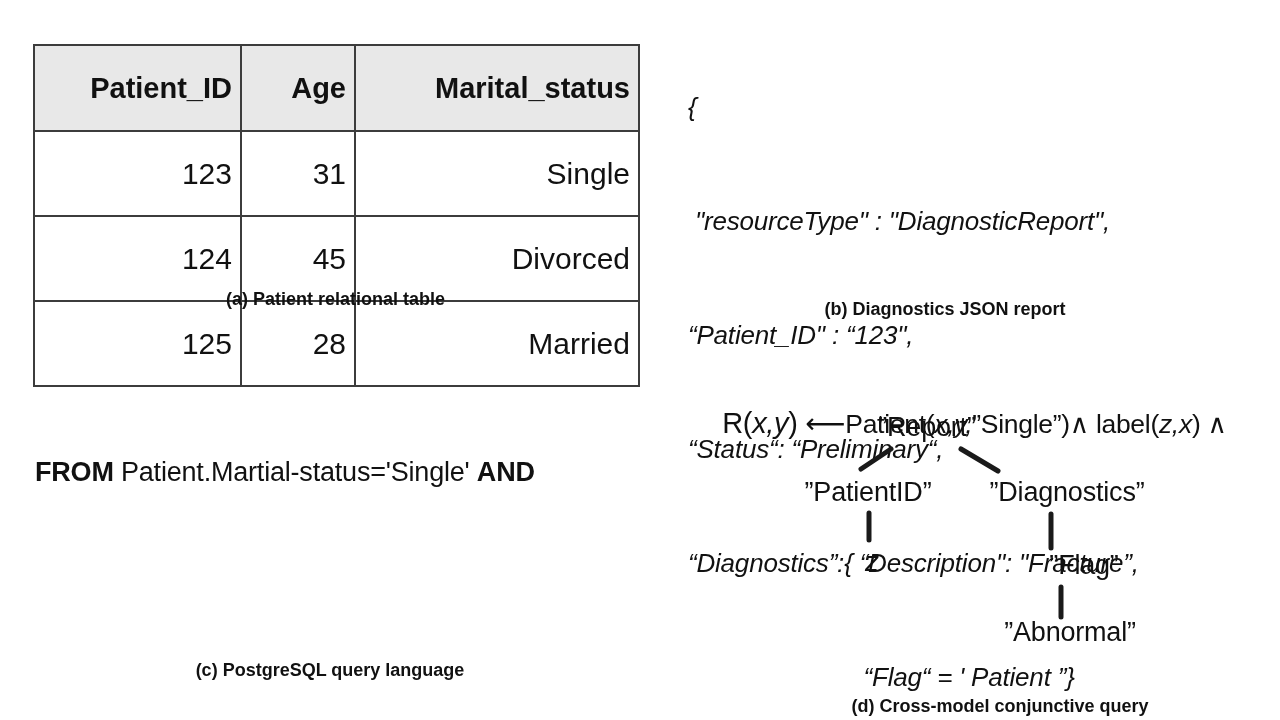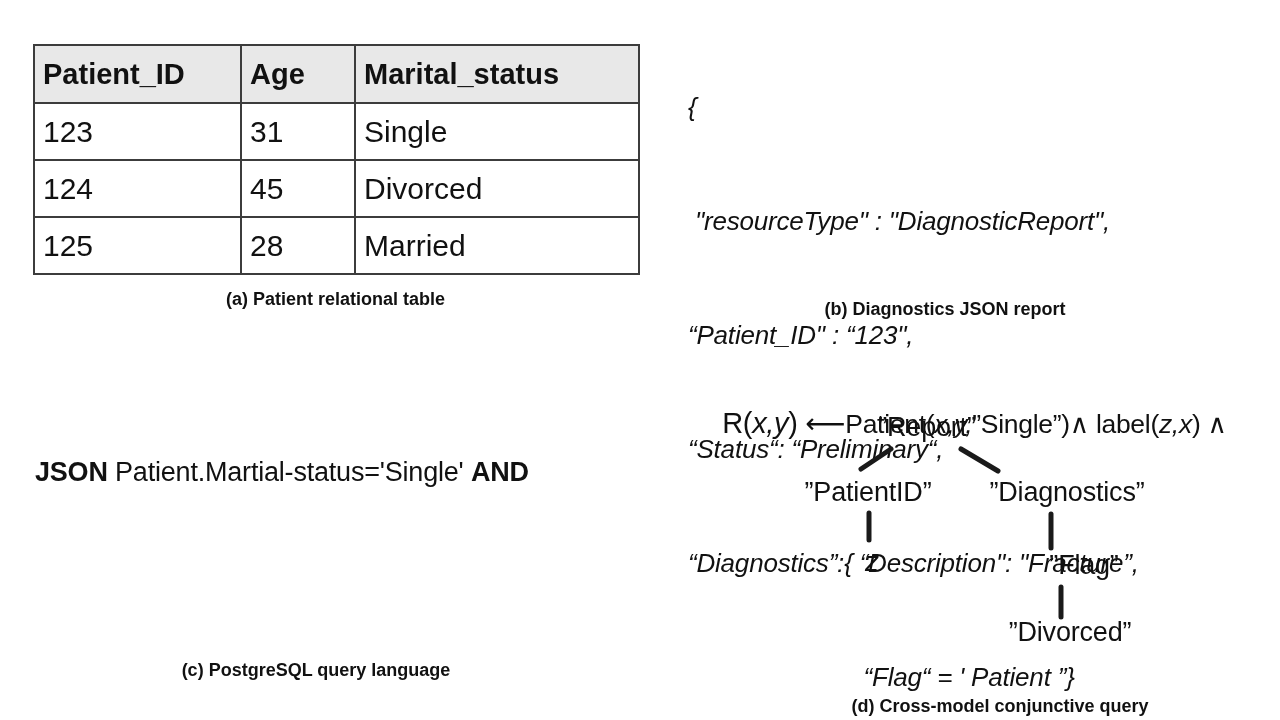--- a/index.html
+++ b/index.html
@@ -11,22 +11,22 @@
   .abs{position:absolute;}
 
   
   .ptable{
     border-collapse:collapse;
     position:absolute;left:33px;top:44px;
     table-layout:fixed;
   }
   .ptable th,.ptable td{
     border:2px solid #3c3c3c;
-    text-align:left;vertical-align:middle;
-    padding:2px 8px;
+    text-align:right;vertical-align:middle;
+    padding:16px 8px;
   }
   .ptable th{
     background:#e8e8e8;
     font-weight:700;font-size:29px;height:52px;
   }
   .ptable td{
     font-size:30px;height:51px;background:#ffffff;
   }
   .caption{
     font-weight:700;font-size:18px;text-align:center;white-space:nowrap;
@@ -102,36 +102,36 @@
   <div class="json-line"> "resourceType" : "DiagnosticReport",</div>
   <div class="json-line">“Patient_ID" : “123",</div>
   <div class="json-line">“Status“: “Preliminary“,</div>
   <div class="json-line">“Diagnostics”:{ “Description": "Fracture”,</div>
   <div class="json-line">                         “Flag“ = ' Patient ”}</div>
   
 </div>
 <div class="abs caption" style="left:690px;top:299px;width:510px;">(b) Diagnostics JSON report</div>
 
 <div class="abs sql-block">
-  <div class="sql-line"><span class="kw">JSON</span><span> Patient.Martial-status='Single' </span><span class="kw">AND</span></div>
+  <div class="sql-line"><span class="kw">FROM</span><span> Patient.Martial-status='Single' </span><span class="kw">AND</span></div>
   
   
 </div>
-<div class="abs caption" style="left:36px;top:660px;width:560px;">(c) PostgreSQL query language</div>
+<div class="abs caption" style="left:50px;top:660px;width:560px;">(c) PostgreSQL query language</div>
 
 <div class="abs rule-line">
   <span class="rule-head">R(</span><span class="rule-head it">x,y</span><span class="rule-head">) </span><span class="arrow">⟵</span><span>Patient(</span><span class="it">x,y,</span><span>”Single”)∧ label(</span><span class="it">z,x</span><span>) ∧</span>
 </div>
 
 <div class="tnode" style="left:927px;top:412px;">”Report”</div>
 <div class="tnode" style="left:868px;top:477px;">”PatientID”</div>
 <div class="tnode" style="left:1067px;top:477px;">”Diagnostics”</div>
 <div class="tnode it" style="left:872px;top:546px;font-size:28px;">z</div>
 <div class="tnode" style="left:1056px;top:550px;margin-left:28px;">”Flag”</div>
-<div class="tnode" style="left:1070px;top:617px;">”Divorced”</div>
+<div class="tnode" style="left:1070px;top:617px;">”Abnormal”</div>
 
 <svg class="tree-svg" width="1280" height="720" viewBox="0 0 1280 720">
   <line x1="891" y1="449" x2="861" y2="469" stroke="#1a1a1a" stroke-width="5" stroke-linecap="round"></line>
   <line x1="961" y1="449" x2="998" y2="471" stroke="#1a1a1a" stroke-width="5" stroke-linecap="round"></line>
   <line x1="869" y1="513" x2="869" y2="540" stroke="#1a1a1a" stroke-width="5" stroke-linecap="round"></line>
   <line x1="1051" y1="514" x2="1051" y2="548" stroke="#1a1a1a" stroke-width="5" stroke-linecap="round"></line>
   <line x1="1061" y1="587" x2="1061" y2="617" stroke="#1a1a1a" stroke-width="5" stroke-linecap="round"></line>
 </svg>
 
 <div class="abs caption" style="left:720px;top:696px;width:560px;">(d) Cross-model conjunctive query</div>

